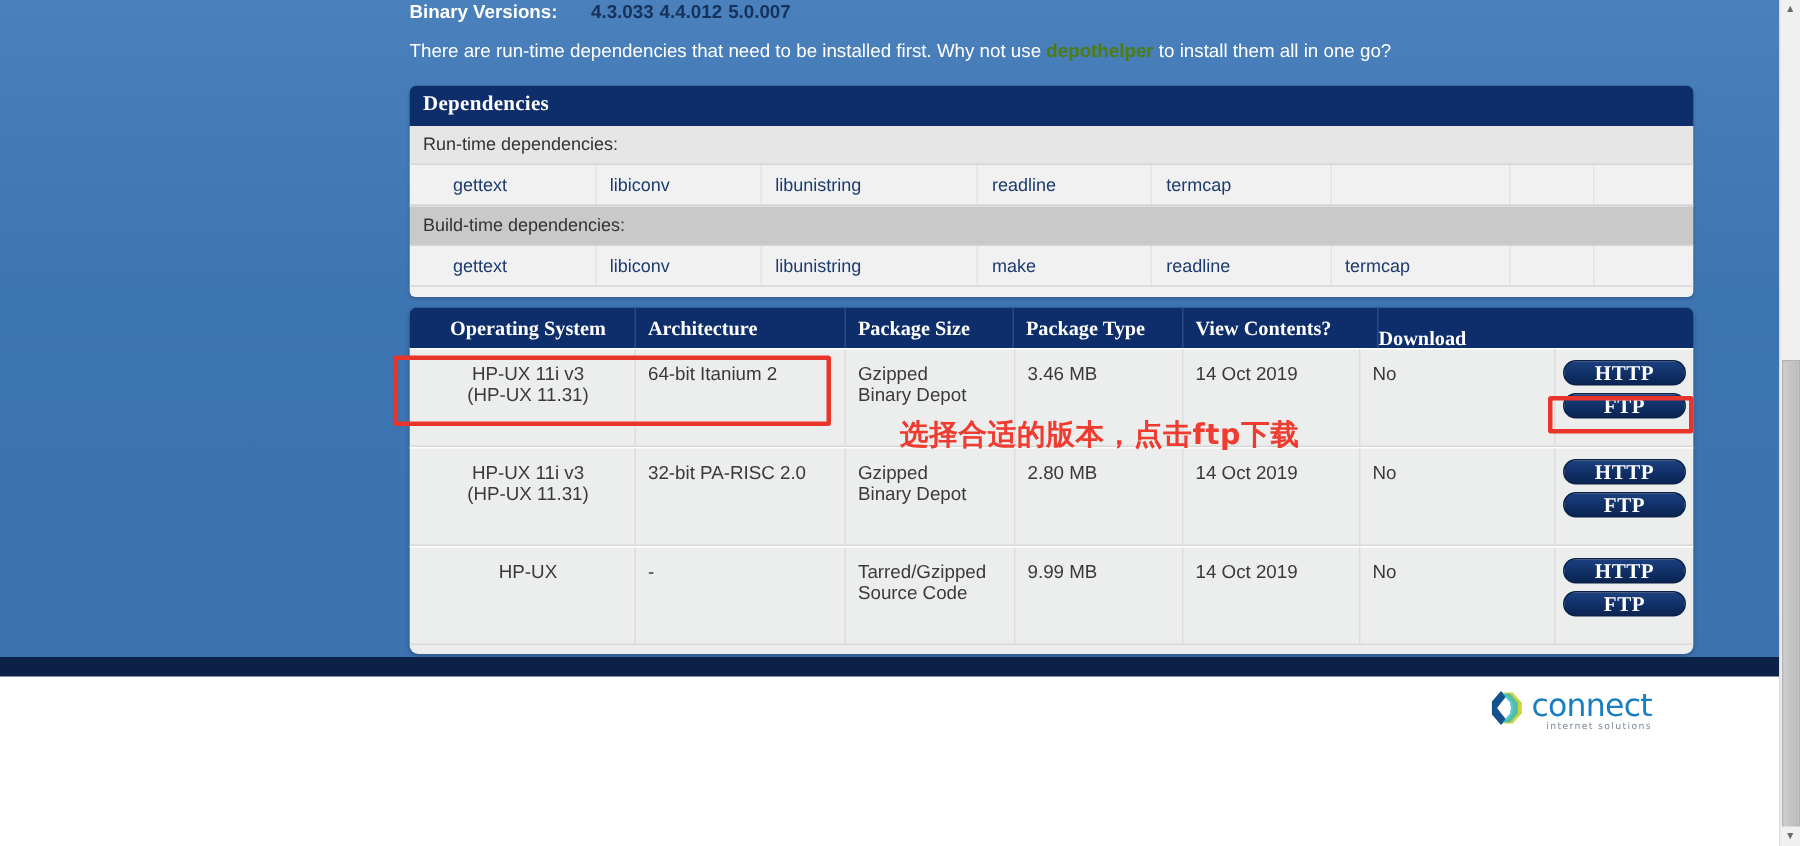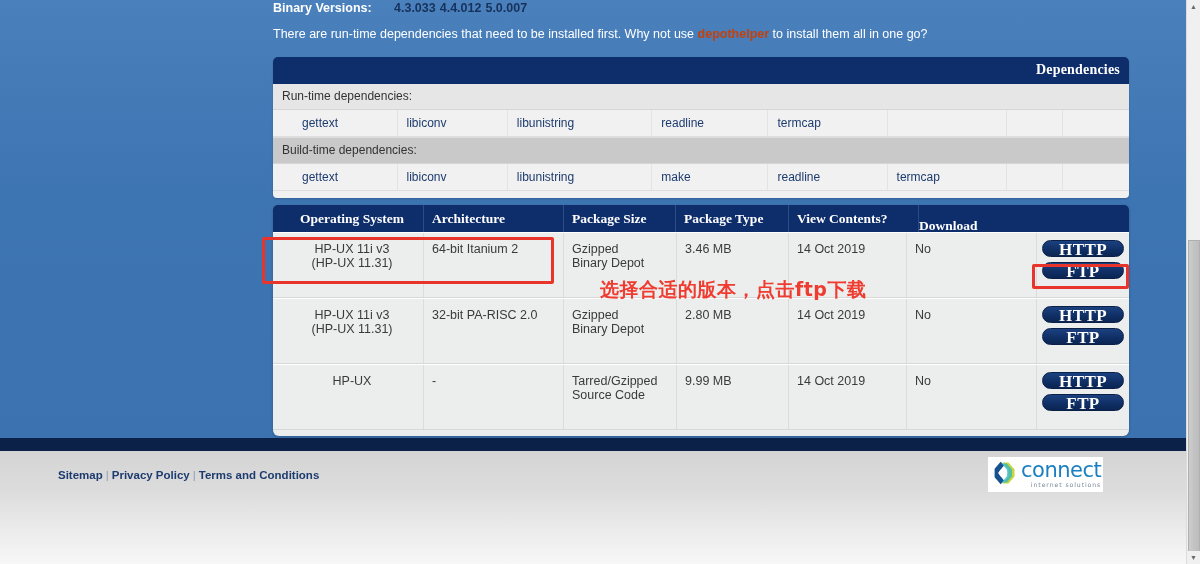--- a/index.html
+++ b/index.html
@@ -59,21 +59,21 @@
   .intro {
     position: absolute;
     left: 273px;
     top: 27px;
     width: 880px;
     color: #ffffff;
     font-size: 12.5px;
     white-space: nowrap;
   }
   .intro a {
-    color: #c2410c;
+    color: #4d7c0f;
     font-weight: bold;
     text-decoration: none;
   }
 
   
   .dep-panel {
     position: absolute;
     left: 273px;
     top: 57px;
     width: 856px;
@@ -84,21 +84,20 @@
   .dep-title {
     background: #0d2d6b;
     color: #ffffff;
     font-family: "Liberation Serif", serif;
     font-weight: bold;
     font-size: 14px;
     letter-spacing: 0.2px;
     padding: 5px 9px 6px 9px;
     height: 16px;
     line-height: 16px;
-    text-align: right;
   }
   .dep-sub {
     background: #e6e6e6;
     color: #333333;
     font-size: 12px;
     padding: 5px 9px;
     height: 15px;
     line-height: 15px;
     border-bottom: 1px solid #d6d6d6;
   }
@@ -199,21 +198,21 @@
     display: block;
     width: 82px;
     height: 17px;
     line-height: 17px;
     text-align: center;
     border-radius: 9px;
     background: linear-gradient(180deg, #1c4180 0%, #0f2e64 60%, #0b2553 100%);
     color: #ffffff;
     font-family: "Liberation Serif", serif;
     font-weight: bold;
-    font-size: 17px;
+    font-size: 14px;
     letter-spacing: 0.4px;
     text-decoration: none;
     border: 1px solid #0a2047;
     box-sizing: border-box;
     cursor: pointer;
   }
   .dl-panel-foot {
     background: #eceeed;
     height: 6px;
   }
@@ -468,23 +467,20 @@
       </div>
     </div>
     <div class="dl-panel-foot"></div>
   </div>
 
   <div class="redbox" id="redbox-row"></div>
   <div class="redbox" id="redbox-ftp"></div>
   <div class="red-note">选择合适的版本，点击ftp下载</div>
 
   <div class="footer-navy"></div>
-  <div class="footer">
-    <div class="footer-links"><a href="#">Sitemap</a><span class="sep">|</span><a href="#">Privacy Policy</a><span class="sep">|</span><a href="#">Terms and Conditions</a></div>
-  </div>
 
   <div class="logo-box">
     <span>
       <svg width="26" height="26" viewBox="0 0 30 30">
         <path d="M10 2 L3 10 L3 20 L10 28 L14 24 L7 15 L14 6 Z" fill="#17528f"></path>
         <path d="M12 3 L19 3 L26 11 L26 19 L19 27 L12 27 L19 19 L19 11 Z" fill="#c6d63c"></path>
         <path d="M11 4 L17 4 L23 11 L23 19 L17 26 L11 26 L17 19 L17 11 Z" fill="#2bb6c9" opacity="0.75"></path>
         <circle cx="13" cy="15" r="4.6" fill="#ffffff"></circle>
       </svg>
     </span>

